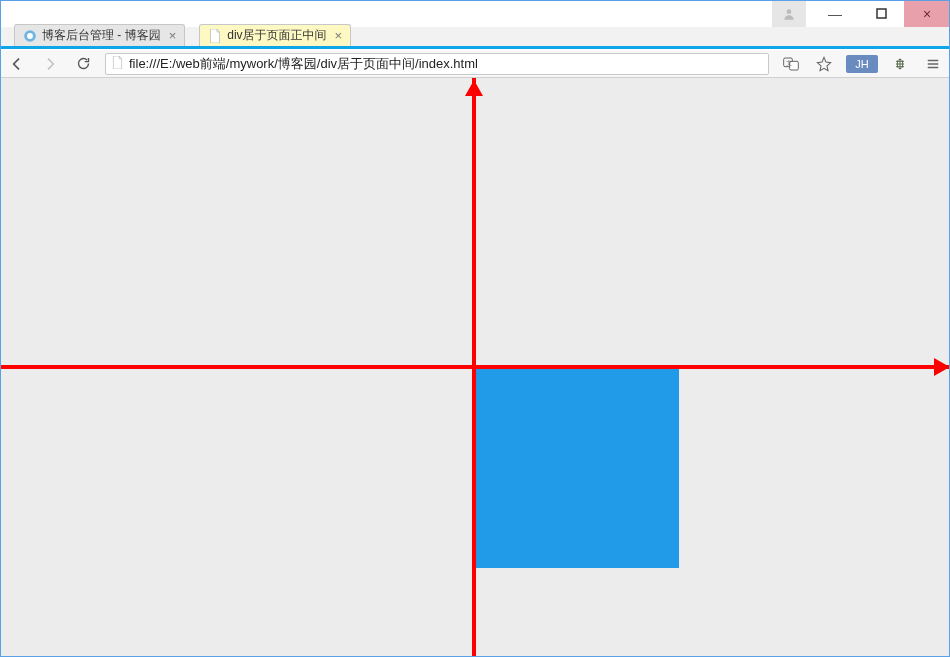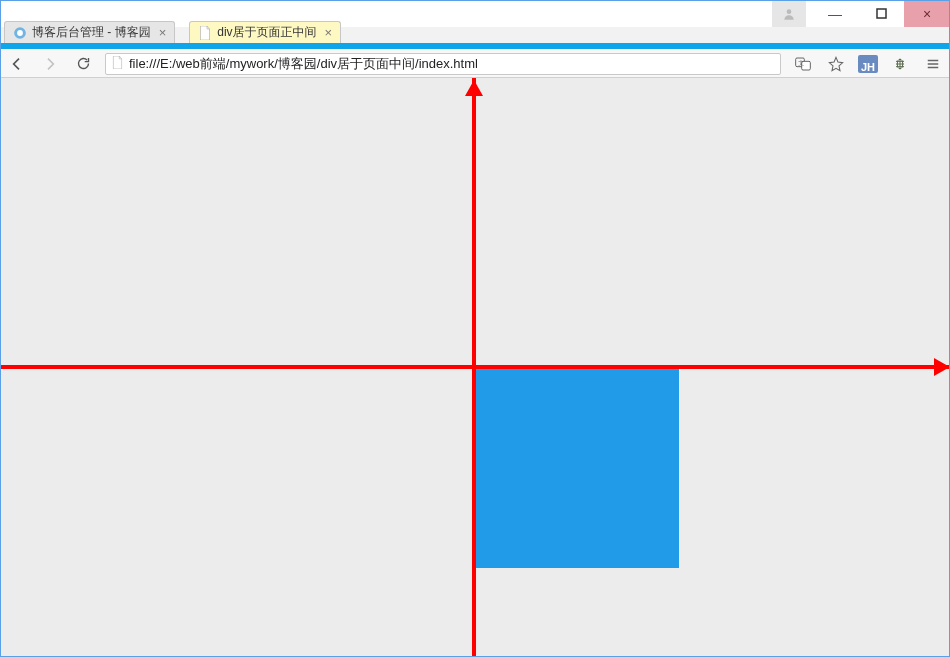--- a/index.html
+++ b/index.html
@@ -33,22 +33,22 @@
     .titlebar .win-btn.user { width: 34px; background:#e6e6e6; margin-right:6px; }
     .titlebar .win-btn.user svg { opacity:.45;}
     .titlebar .win-btn.close { background: #e8a0aa; color:#6b2d35; }
     .titlebar .win-btn.max svg rect { fill:none; stroke:#333; stroke-width:1.5;}
     
     .tabstrip {
       height: 22px;
       background: #f2f2f2;
       display: flex;
       align-items: flex-end;
-      padding-left: 4px;
-      border-bottom: 6px solid #0ea5e9;
+      padding-left: 14px;
+      border-bottom: 3px solid #0ea5e9;
       position: relative;
       top: -1px;
     }
     .tab {
       height: 22px;
       display: flex;
       align-items: center;
       padding: 0 8px;
       font-size: 12px;
       color: #333;
@@ -95,22 +95,22 @@
     }
     .omnibox .page-ico { color:#888; }
     .omnibox .url { flex:1; white-space:nowrap; overflow:hidden;}
     .ext-icon {
       width:22px; height:22px;
       display:flex; align-items:center; justify-content:center;
       color:#666;
       font-size:13px;
     }
     .ext-icon.jh {
-      background:#6a8bbf; color:#fff; font-weight:bold;
-      border-radius:2px; width:20px; height:18px; font-size:11px;align-items:flex-end;
+      background:#6a8bbf; color:#fff; font-weight:normal;
+      border-radius:2px; width:32px; height:18px; font-size:11px;
     }
     
     .viewport {
       position: absolute;
       top: 78px; 
       left: 1px; right:1px; bottom:1px;
       background: #ececec;
       overflow: hidden;
     }
     .axis-h, .axis-v { position:absolute; background:#ff0000; }

